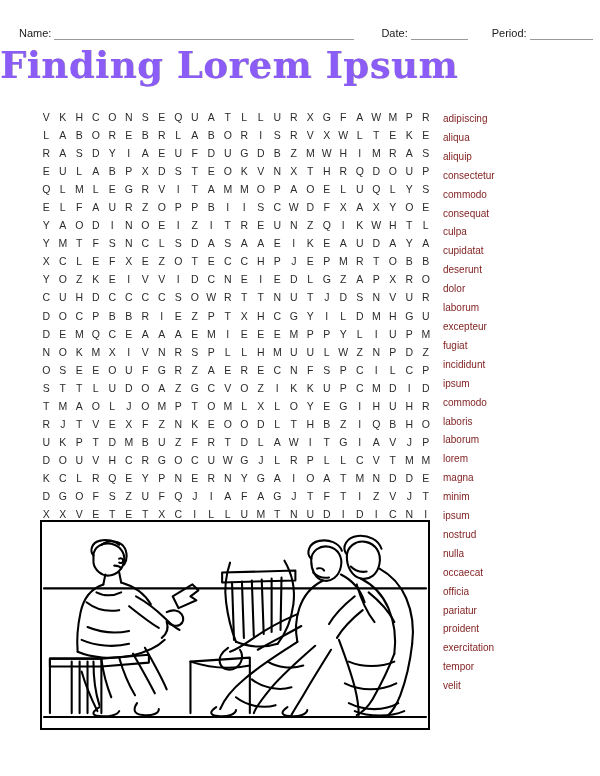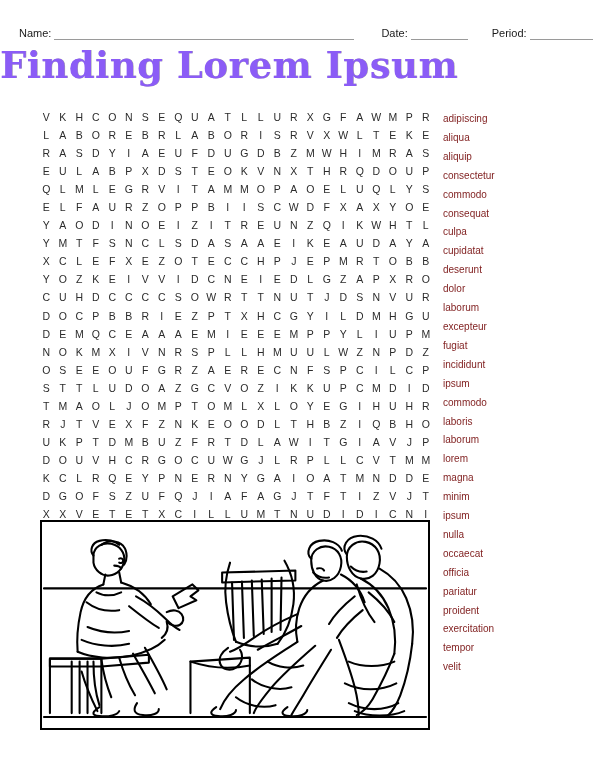--- a/index.html
+++ b/index.html
@@ -757,20 +757,21 @@
     <div class="word">fugiat</div>
     <div class="word">incididunt</div>
     <div class="word">ipsum</div>
     <div class="word">commodo</div>
     <div class="word">laboris</div>
     <div class="word">laborum</div>
     <div class="word">lorem</div>
     <div class="word">magna</div>
     <div class="word">minim</div>
     <div class="word">ipsum</div>
+    <div class="word">nostrud</div>
     <div class="word">nulla</div>
     <div class="word">occaecat</div>
     <div class="word">officia</div>
     <div class="word">pariatur</div>
     <div class="word">proident</div>
     <div class="word">exercitation</div>
     <div class="word">tempor</div>
     <div class="word">velit</div>
   </div>
 

